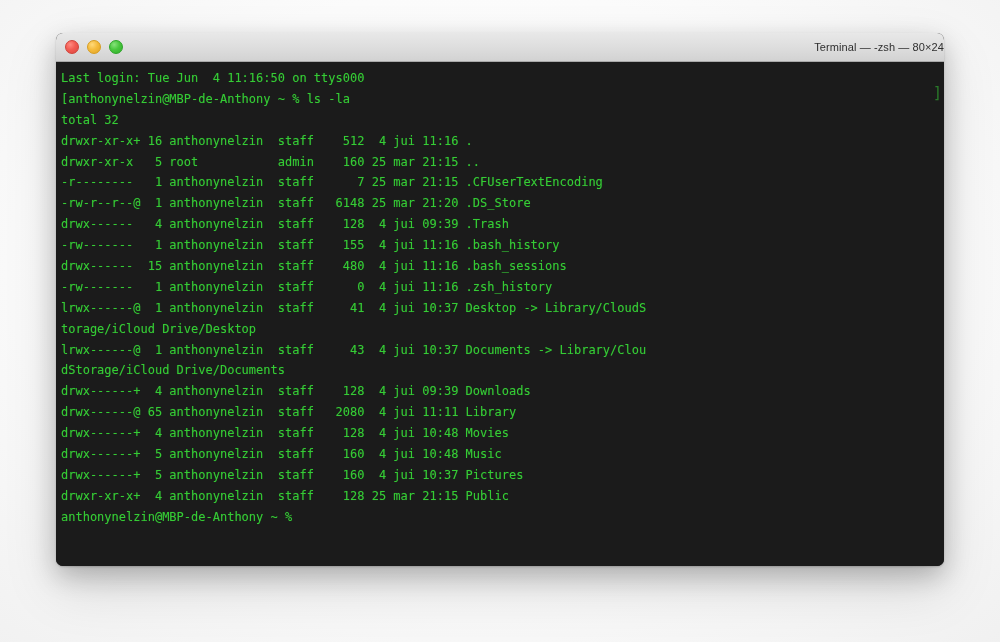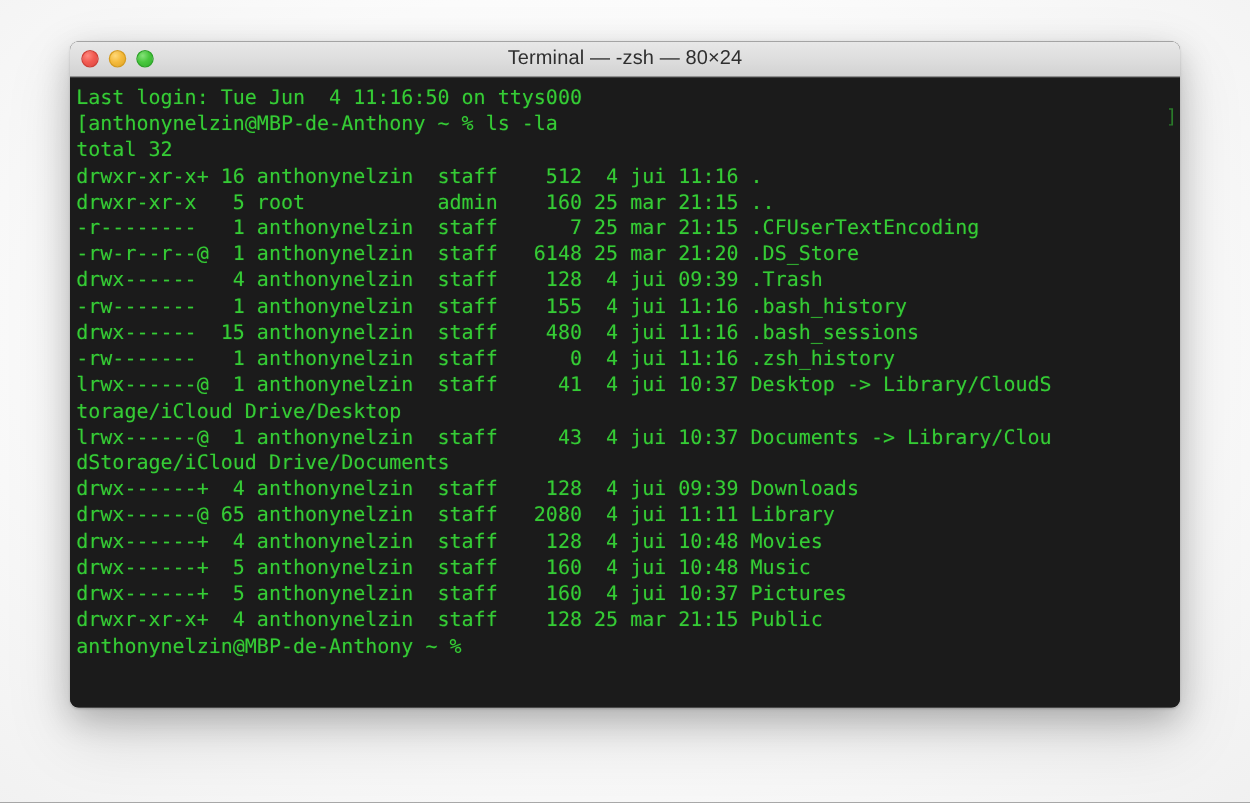--- a/index.html
+++ b/index.html
@@ -66,43 +66,43 @@
   .light.minimize{ background: radial-gradient(circle at 35% 30%, #ffd97a 0%, #f5bb3d 45%, #dfa324 100%); border: 0.5px solid #d59b1f; }
   .light.zoom    { background: radial-gradient(circle at 35% 30%, #86e27a 0%, #49c73e 45%, #2faf2a 100%); border: 0.5px solid #2da328; }
 
   #window-title {
     position: absolute;
     left: 0;
     right: 0;
     top: 0;
     height: 28px;
     line-height: 28px;
-    text-align: center;
-    font-size: 16px;
+    text-align: right;
+    font-size: 11px;
     color: #2f2f2f;
     letter-spacing: 0.1px;
     font-family: "Liberation Sans", sans-serif;
   }
 
   
   #terminal-body {
     position: relative;
     height: 504px;
     background: #1b1b1b;
     padding: 6px 0 0 0;
     box-sizing: border-box;
     overflow: hidden;
   }
 
   #terminal-screen {
     position: relative;
     margin: 0;
     padding: 0 0 0 5px;
     font-family: "DejaVu Sans Mono", "Liberation Mono", monospace;
-    font-size: 16px;
+    font-size: 12px;
     line-height: 20.9px;
     color: #35cc35;
     white-space: pre;
     letter-spacing: 0px;
     text-shadow: 0 0 1px rgba(53,204,53,0.35);
   }
   .term-line {
     height: 20.9px;
     white-space: pre;
   }

